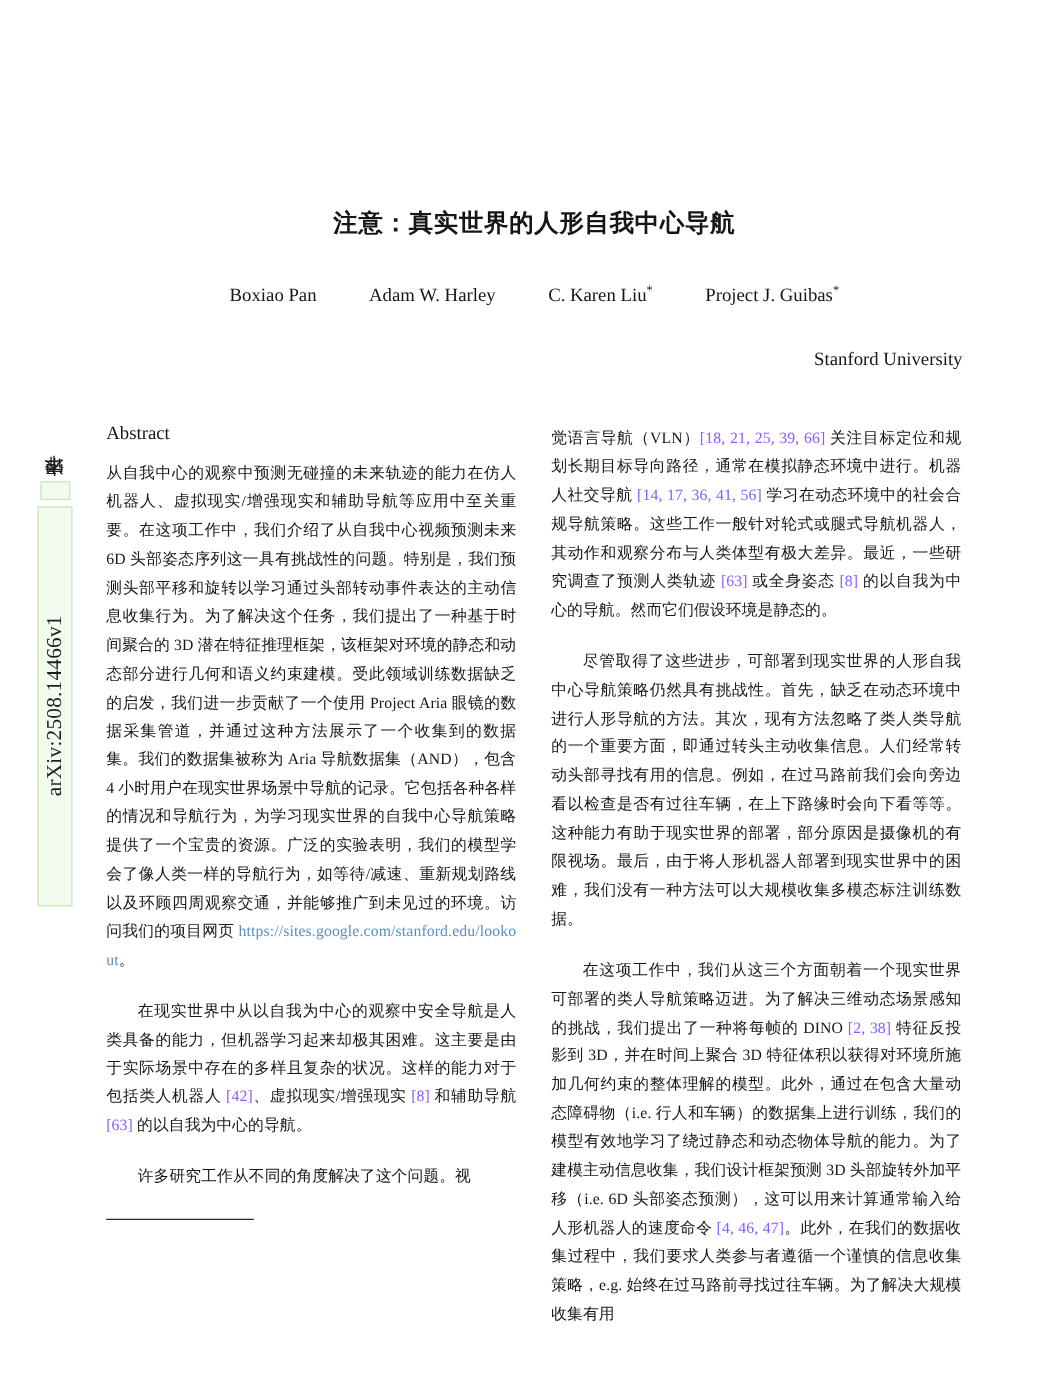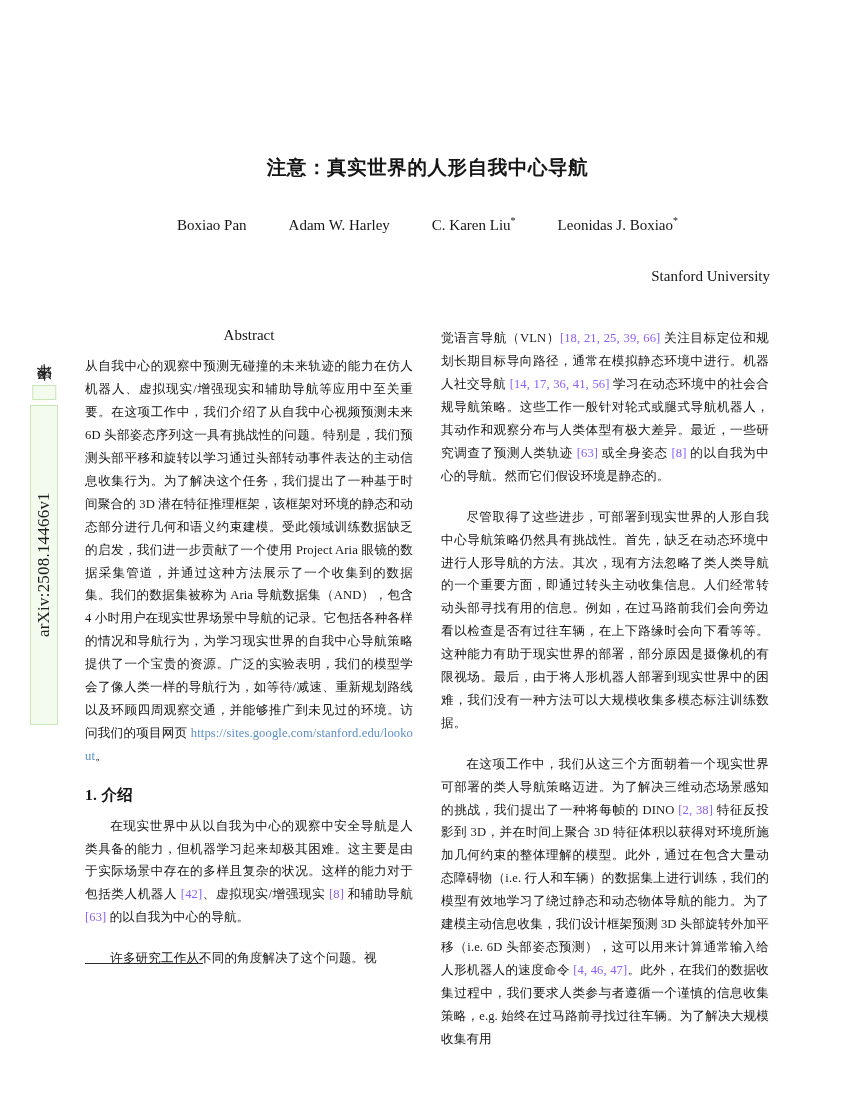--- a/index.html
+++ b/index.html
@@ -51,21 +51,21 @@
     flex: 1;
     display: flex;
     align-items: flex-end;
     justify-content: center;
   }
 
   
   #page {
     position: absolute;
     left: 85px;
-    top: 0;
+    top: 12px;
     width: 685px;
     height: 995px;
   }
 
   #paper-title {
     margin: 0;
     padding-top: 155px;
     text-align: center;
     font-size: 19.5px;
     font-weight: bold;
@@ -102,21 +102,21 @@
     margin-top: 42px;
     display: flex;
     gap: 28px;
     font-size: 12.6px;
   }
   .col {
     width: 328px;
   }
 
   #abstract-heading {
-    text-align: center;
+    text-align: left;
     font-size: 15px;
     margin: 0 0 11px 0;
     font-weight: normal;
   }
 
   p.body {
     margin: 0;
     text-align: justify;
     text-justify: inter-ideograph;
     line-height: 1.82;
@@ -168,32 +168,31 @@
 </div>
 
 <div id="page">
 
   <h1 id="paper-title">注意：真实世界的人形自我中心导航</h1>
 
   <div id="author-row">
       <div class="author"><span>Boxiao Pan</span></div>
       <div class="author"><span>Adam W. Harley</span></div>
       <div class="author"><span>C. Karen Liu</span><sup>*</sup></div>
-      <div class="author"><span>Leonidas J. Boxiao</span><sup>*</sup></div>
+      <div class="author"><span>Project J. Guibas</span><sup>*</sup></div>
     </div>
 
   <div id="affiliation">Stanford University</div>
 
   <div id="columns">
 
     <div class="col" id="col-left">
       <h2 id="abstract-heading">Abstract</h2>
       <p class="body" id="abstract-body"><span>从自我中心的观察中预测无碰撞的未来轨迹的能力在仿人机器人、虚拟现实/增强现实和辅助导航等应用中至关重要。在这项工作中，我们介绍了从自我中心视频预测未来 6D 头部姿态序列这一具有挑战性的问题。特别是，我们预测头部平移和旋转以学习通过头部转动事件表达的主动信息收集行为。为了解决这个任务，我们提出了一种基于时间聚合的 3D 潜在特征推理框架，该框架对环境的静态和动态部分进行几何和语义约束建模。受此领域训练数据缺乏的启发，我们进一步贡献了一个使用 Project Aria 眼镜的数据采集管道，并通过这种方法展示了一个收集到的数据集。我们的数据集被称为 Aria 导航数据集（AND），包含 4 小时用户在现实世界场景中导航的记录。它包括各种各样的情况和导航行为，为学习现实世界的自我中心导航策略提供了一个宝贵的资源。广泛的实验表明，我们的模型学会了像人类一样的导航行为，如等待/减速、重新规划路线以及环顾四周观察交通，并能够推广到未见过的环境。访问我们的项目网页 </span><span class="url">https://sites.google.com/stanford.edu/lookout</span><span>。</span></p>
 
-      <h2 class="section" id="section-1-heading">1. 介绍</h2>
 
       <p class="body indent" id="intro-p1"><span>在现实世界中从以自我为中心的观察中安全导航是人类具备的能力，但机器学习起来却极其困难。这主要是由于实际场景中存在的多样且复杂的状况。这样的能力对于包括类人机器人 </span><span class="cite">[42]</span><span>、虚拟现实/增强现实 </span><span class="cite">[8]</span><span> 和辅助导航 </span><span class="cite">[63]</span><span> 的以自我为中心的导航。</span></p>
       <p class="body indent" id="intro-p2-left"><span>许多研究工作从不同的角度解决了这个问题。视</span></p>
     </div>
 
     <div class="col" id="col-right">
       <p class="body" id="intro-p2-right"><span>觉语言导航（VLN）</span><span class="cite">[18, 21, 25, 39, 66]</span><span> 关注目标定位和规划长期目标导向路径，通常在模拟静态环境中进行。机器人社交导航 </span><span class="cite">[14, 17, 36, 41, 56]</span><span> 学习在动态环境中的社会合规导航策略。这些工作一般针对轮式或腿式导航机器人，其动作和观察分布与人类体型有极大差异。最近，一些研究调查了预测人类轨迹 </span><span class="cite">[63]</span><span> 或全身姿态 </span><span class="cite">[8]</span><span> 的以自我为中心的导航。然而它们假设环境是静态的。</span></p>
       <p class="body indent" id="intro-p3"><span>尽管取得了这些进步，可部署到现实世界的人形自我中心导航策略仍然具有挑战性。首先，缺乏在动态环境中进行人形导航的方法。其次，现有方法忽略了类人类导航的一个重要方面，即通过转头主动收集信息。人们经常转动头部寻找有用的信息。例如，在过马路前我们会向旁边看以检查是否有过往车辆，在上下路缘时会向下看等等。这种能力有助于现实世界的部署，部分原因是摄像机的有限视场。最后，由于将人形机器人部署到现实世界中的困难，我们没有一种方法可以大规模收集多模态标注训练数据。</span></p>
       <p class="body indent" id="intro-p4"><span>在这项工作中，我们从这三个方面朝着一个现实世界可部署的类人导航策略迈进。为了解决三维动态场景感知的挑战，我们提出了一种将每帧的 DINO </span><span class="cite">[2, 38]</span><span> 特征反投影到 3D，并在时间上聚合 3D 特征体积以获得对环境所施加几何约束的整体理解的模型。此外，通过在包含大量动态障碍物（i.e. 行人和车辆）的数据集上进行训练，我们的模型有效地学习了绕过静态和动态物体导航的能力。为了建模主动信息收集，我们设计框架预测 3D 头部旋转外加平移（i.e. 6D 头部姿态预测），这可以用来计算通常输入给人形机器人的速度命令 </span><span class="cite">[4, 46, 47]</span><span>。此外，在我们的数据收集过程中，我们要求人类参与者遵循一个谨慎的信息收集策略，e.g. 始终在过马路前寻找过往车辆。为了解决大规模收集有用</span></p>
     </div>

